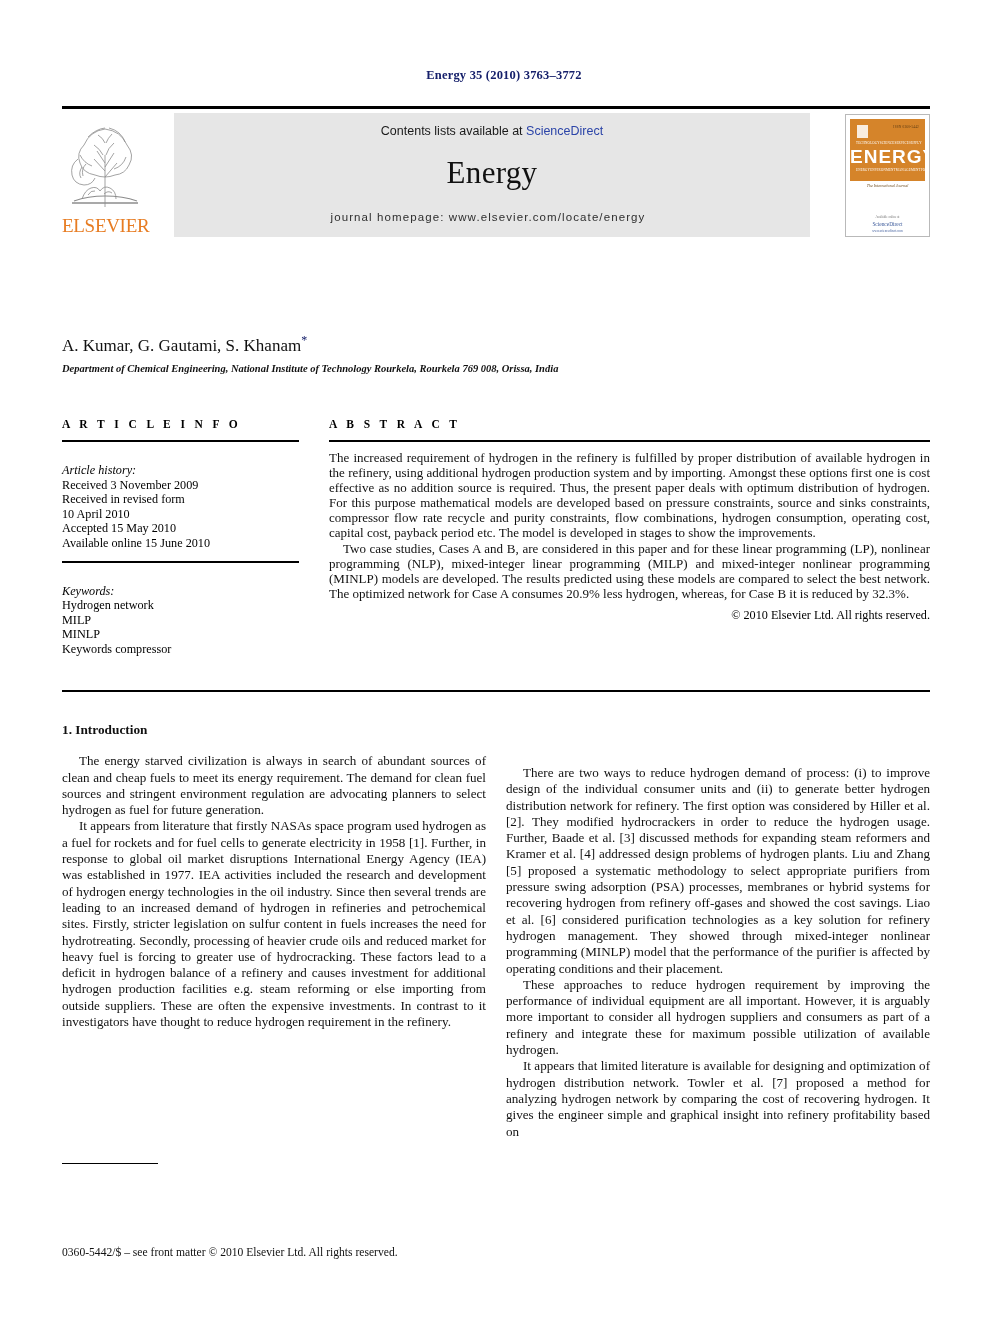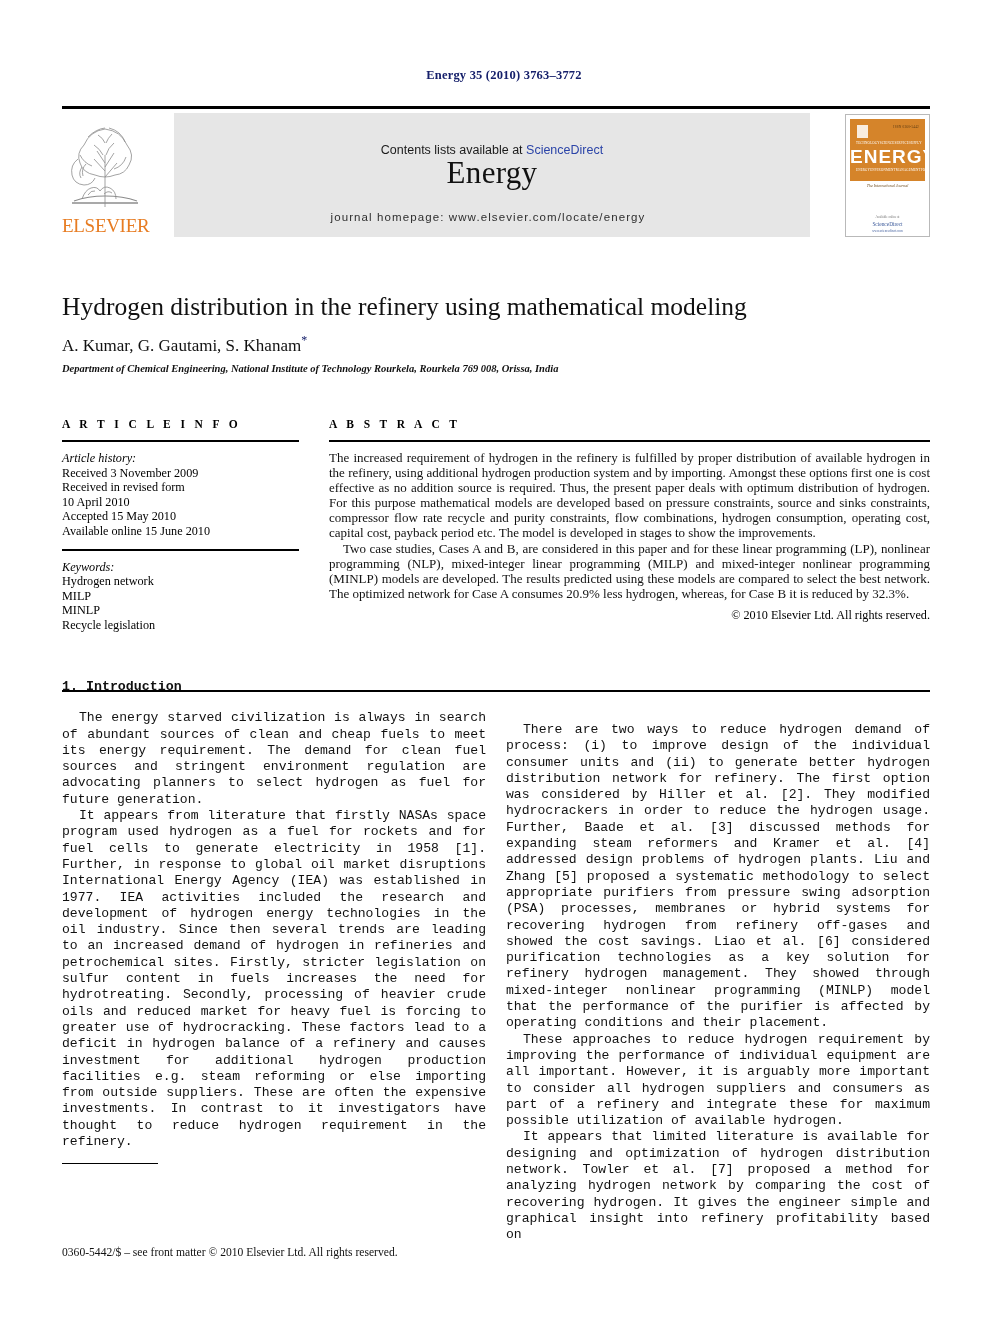--- a/index.html
+++ b/index.html
@@ -81,21 +81,20 @@
     background: #e6e6e6;
   }
   .contents-line {
     position: absolute;
     left: 0; top: 11px;
     width: 636px;
     text-align: center;
     font-family: "Liberation Sans", sans-serif;
     font-size: 12.5px;
     color: #1a1a1a;
-    margin-top: 19px;
   }
   .contents-line .sd {
     color: #2b44a8;
   }
   .journal-title {
     position: absolute;
     left: 0; top: 42px;
     width: 636px;
     text-align: center;
     font-family: "Liberation Serif", serif;
@@ -254,21 +253,21 @@
     font-family: "Liberation Serif", serif;
     font-weight: bold;
     font-size: 11.5px;
     letter-spacing: 3.4px;
   }
   .info-rule-top {
     margin-top: 10px;
     border-top: 2px solid #000;
   }
   .info-block {
-    padding-top: 9px;
+    padding-top: 21px;
     font-family: "Liberation Serif", serif;
     font-size: 12.2px;
     line-height: 14.6px;
   }
   .info-block .it {
     font-style: italic;
   }
   .info-rule-mid {
     margin-top: 10px;
     border-top: 2px solid #000;
@@ -307,23 +306,23 @@
   .sep-rule {
     position: absolute;
     left: 62px; top: 690px;
     width: 868px;
     border-top: 2px solid #000;
   }
 
   
   .body-col {
     position: absolute;
-    top: 679px;
+    top: 722px;
     width: 424px;
-    font-family: Liberation Mono, monospace;
+    font-family: Liberation Serif, serif;
     font-size: 13.1px;
     line-height: 16.3px;
     text-align: justify;
     color: #111;
   }
   .body-col.left { left: 62px; }
   .body-col.right { left: 506px; margin-top: 43px; }
   .body-col p {
     margin: 0;
     text-indent: 17px;
@@ -430,42 +429,41 @@
         </div>
         <div class="cover-sub">The International Journal</div>
         <div class="cover-foot1">Available online at</div>
         <div class="cover-foot2">ScienceDirect</div>
         <div class="cover-foot3">www.sciencedirect.com</div>
       </div>
 
     </div>
   </div>
 
-  <div class="article-title">Hydrogen distribution in the refinery using mathematical modeling</div>
   <div class="authors"><span>A. Kumar, G. Gautami, S. Khanam</span><span class="star">*</span></div>
   <div class="affiliation">Department of Chemical Engineering, National Institute of Technology Rourkela, Rourkela 769 008, Orissa, India</div>
 
   <div class="info-col">
     <div class="col-head">A R T I C L E   I N F O</div>
     <div class="info-rule-top"></div>
     <div class="info-block">
       <div class="it">Article history:</div>
       <div>Received 3 November 2009</div>
       <div>Received in revised form</div>
       <div>10 April 2010</div>
       <div>Accepted 15 May 2010</div>
       <div>Available online 15 June 2010</div>
     </div>
     <div class="info-rule-mid"></div>
     <div class="info-block">
       <div class="it">Keywords:</div>
       <div>Hydrogen network</div>
       <div>MILP</div>
       <div>MINLP</div>
-      <div>Recycle legislation</div>
+      <div>Keywords compressor</div>
     </div>
   </div>
 
   <div class="abstract-col">
     <div class="col-head">A B S T R A C T</div>
     <div class="abs-rule"></div>
     <div class="abs-body">
       <p>The increased requirement of hydrogen in the refinery is fulfilled by proper distribution of available hydrogen in the refinery, using additional hydrogen production system and by importing. Amongst these options first one is cost effective as no addition source is required. Thus, the present paper deals with optimum distribution of hydrogen. For this purpose mathematical models are developed based on pressure constraints, source and sinks constraints, compressor flow rate recycle and purity constraints, flow combinations, hydrogen consumption, operating cost, capital cost, payback period etc. The model is developed in stages to show the improvements.</p>
       <p>Two case studies, Cases A and B, are considered in this paper and for these linear programming (LP), nonlinear programming (NLP), mixed-integer linear programming (MILP) and mixed-integer nonlinear programming (MINLP) models are developed. The results predicted using these models are compared to select the best network. The optimized network for Case A consumes 20.9% less hydrogen, whereas, for Case B it is reduced by 32.3%.</p>
     </div>

